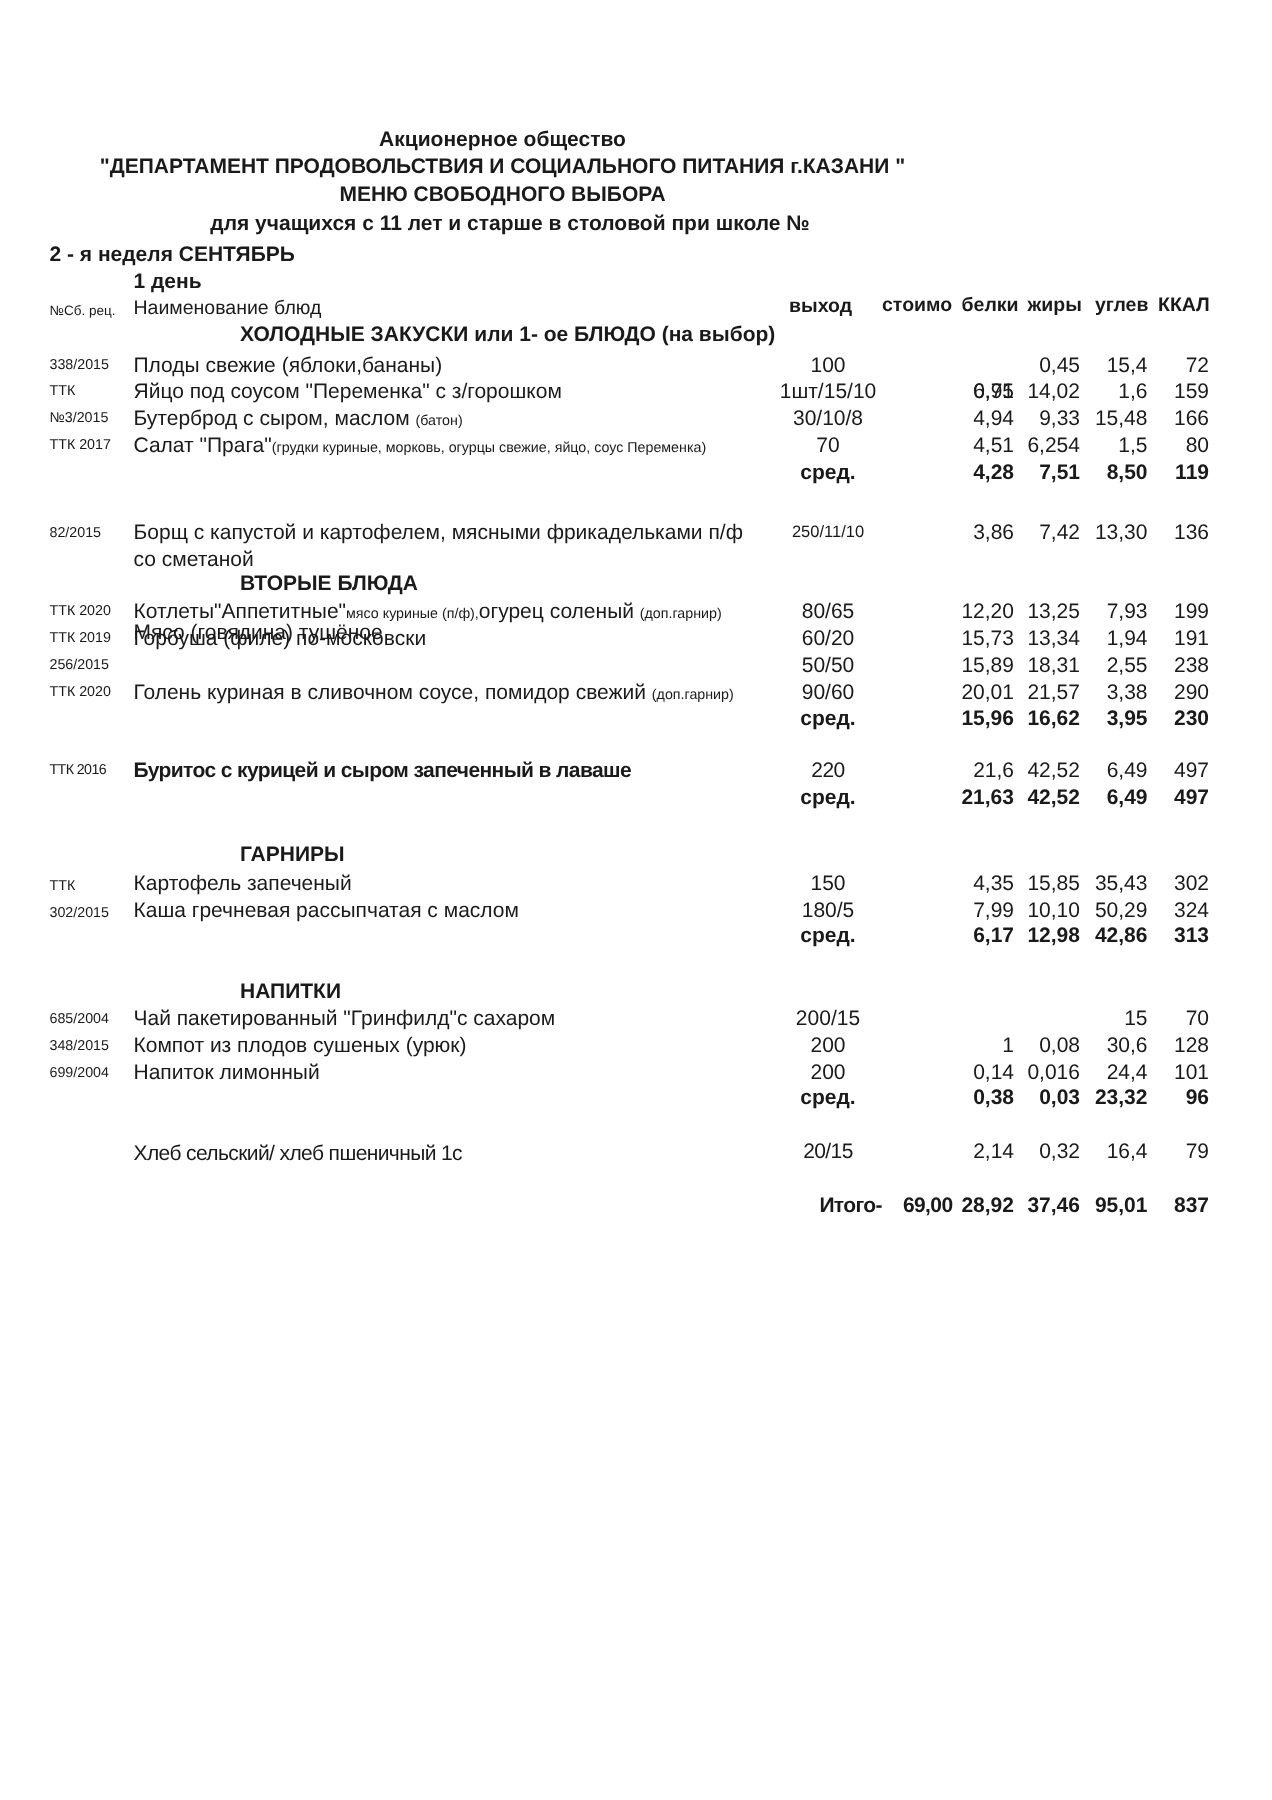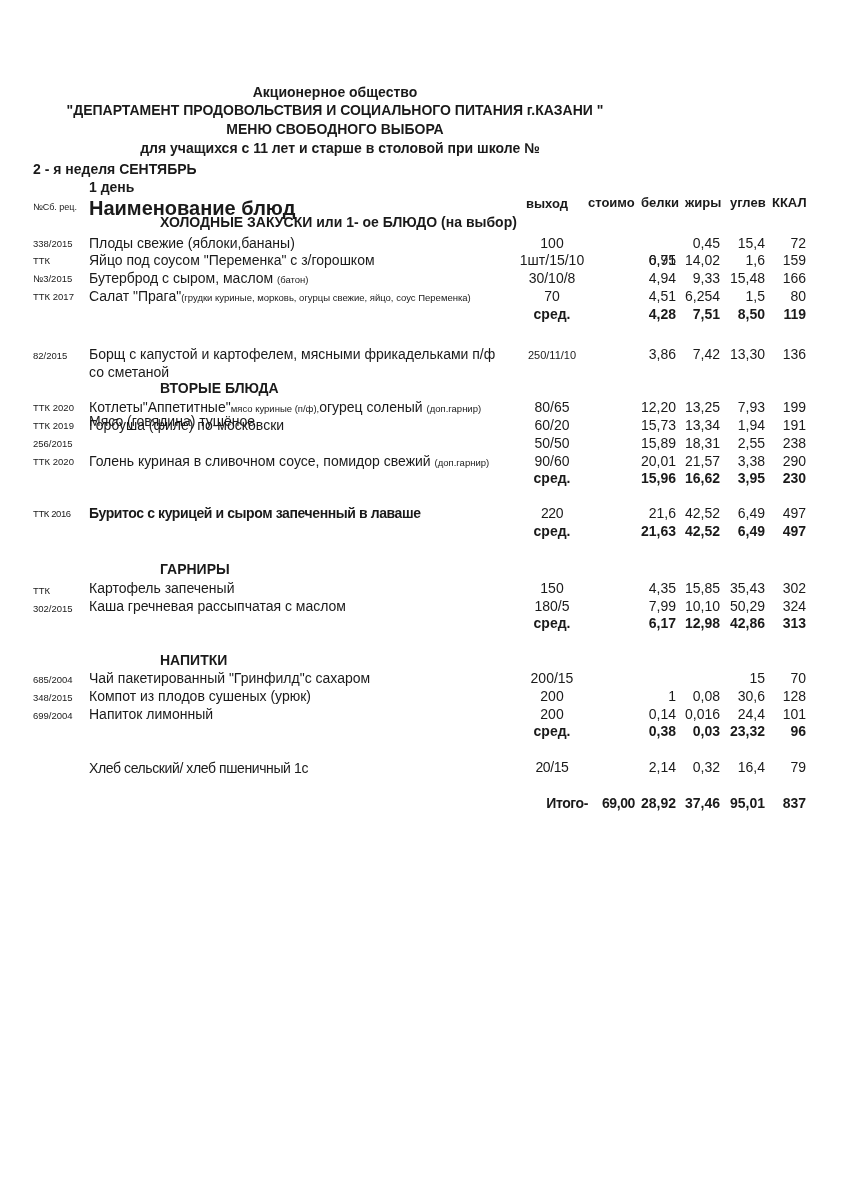--- a/index.html
+++ b/index.html
@@ -3,21 +3,21 @@
 <meta charset="utf-8">
 <style>
   html, body { margin: 0; padding: 0; background: #ffffff; }
   body { width: 848px; height: 1200px; position: relative; overflow: hidden;
          font-family: "Liberation Sans", sans-serif; color: #1a1a1a; }
   .abs { position: absolute; white-space: nowrap; }
   .title { font-weight: bold; font-size: 14px; left: 0; width: 670px; text-align: center; }
   .week { font-weight: bold; font-size: 14px; left: 33px; }
   .day { font-weight: bold; font-size: 14px; left: 89px; }
   .hdr-code { font-size: 9px; left: 33px; }
-  .hdr-name { font-weight: bold; font-size: 20px; left: 89px; }
+  .hdr-name { font-weight: normal; font-size: 13px; left: 89px; }
   .hdr-col { font-weight: bold; font-size: 13px; }
   .section { font-weight: bold; font-size: 14px; left: 160px; }
   .code { font-size: 9.5px; left: 33px; }
   .name { font-size: 14px; left: 89px; }
   .name small { font-size: 9.5px; }
   .num { font-size: 14px; text-align: right; }
   .cen { font-size: 14px; text-align: center; }
   .bold { font-weight: bold; }
   .out-s { font-size: 11px; }
   .cond { font-family: "Liberation Sans", sans-serif; letter-spacing: -0.4px; }

